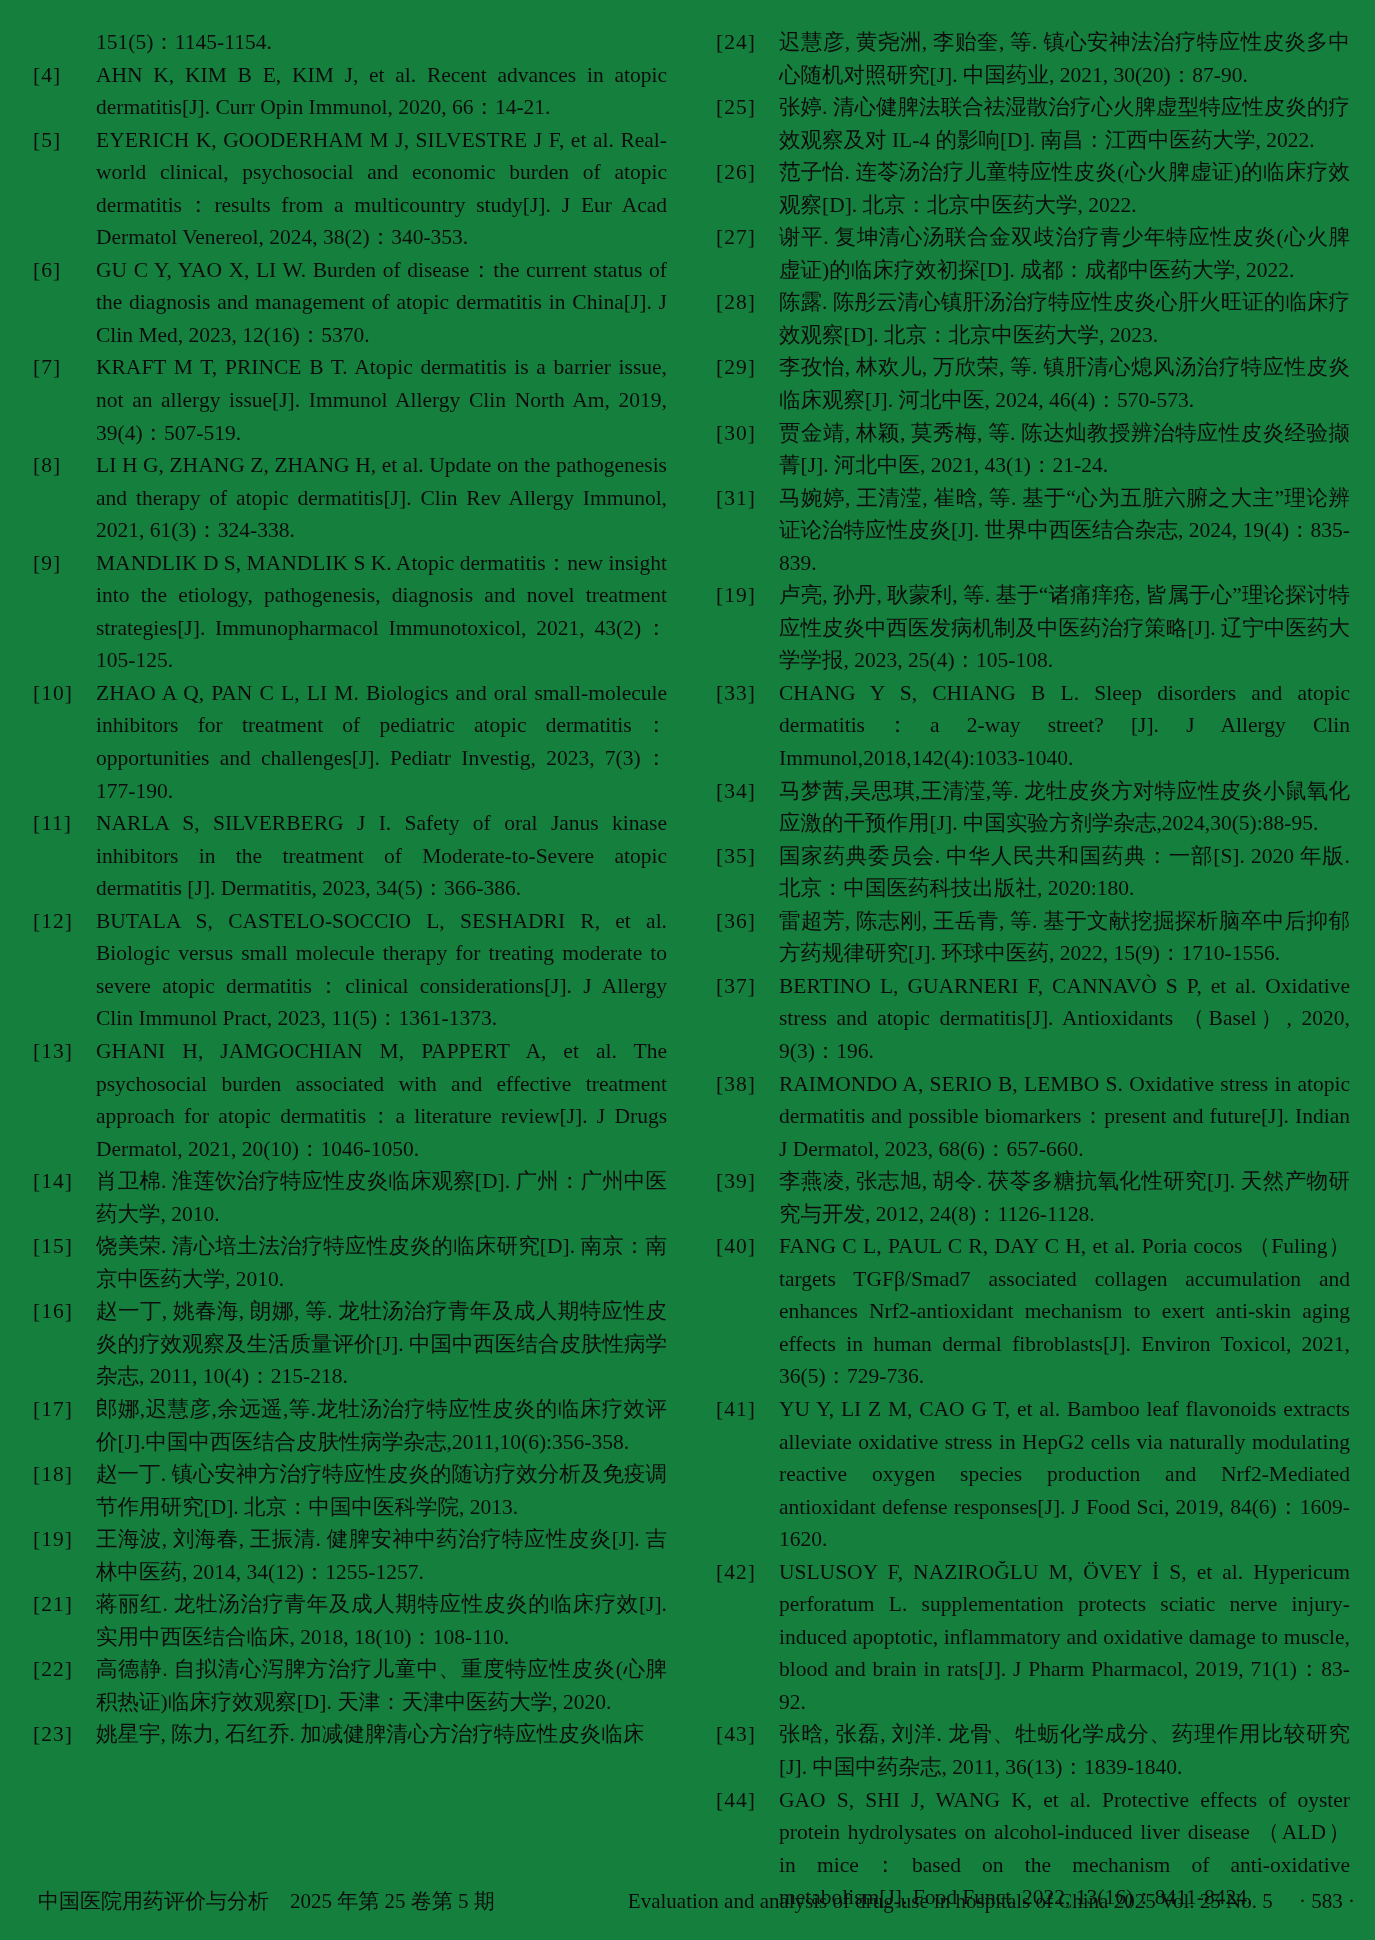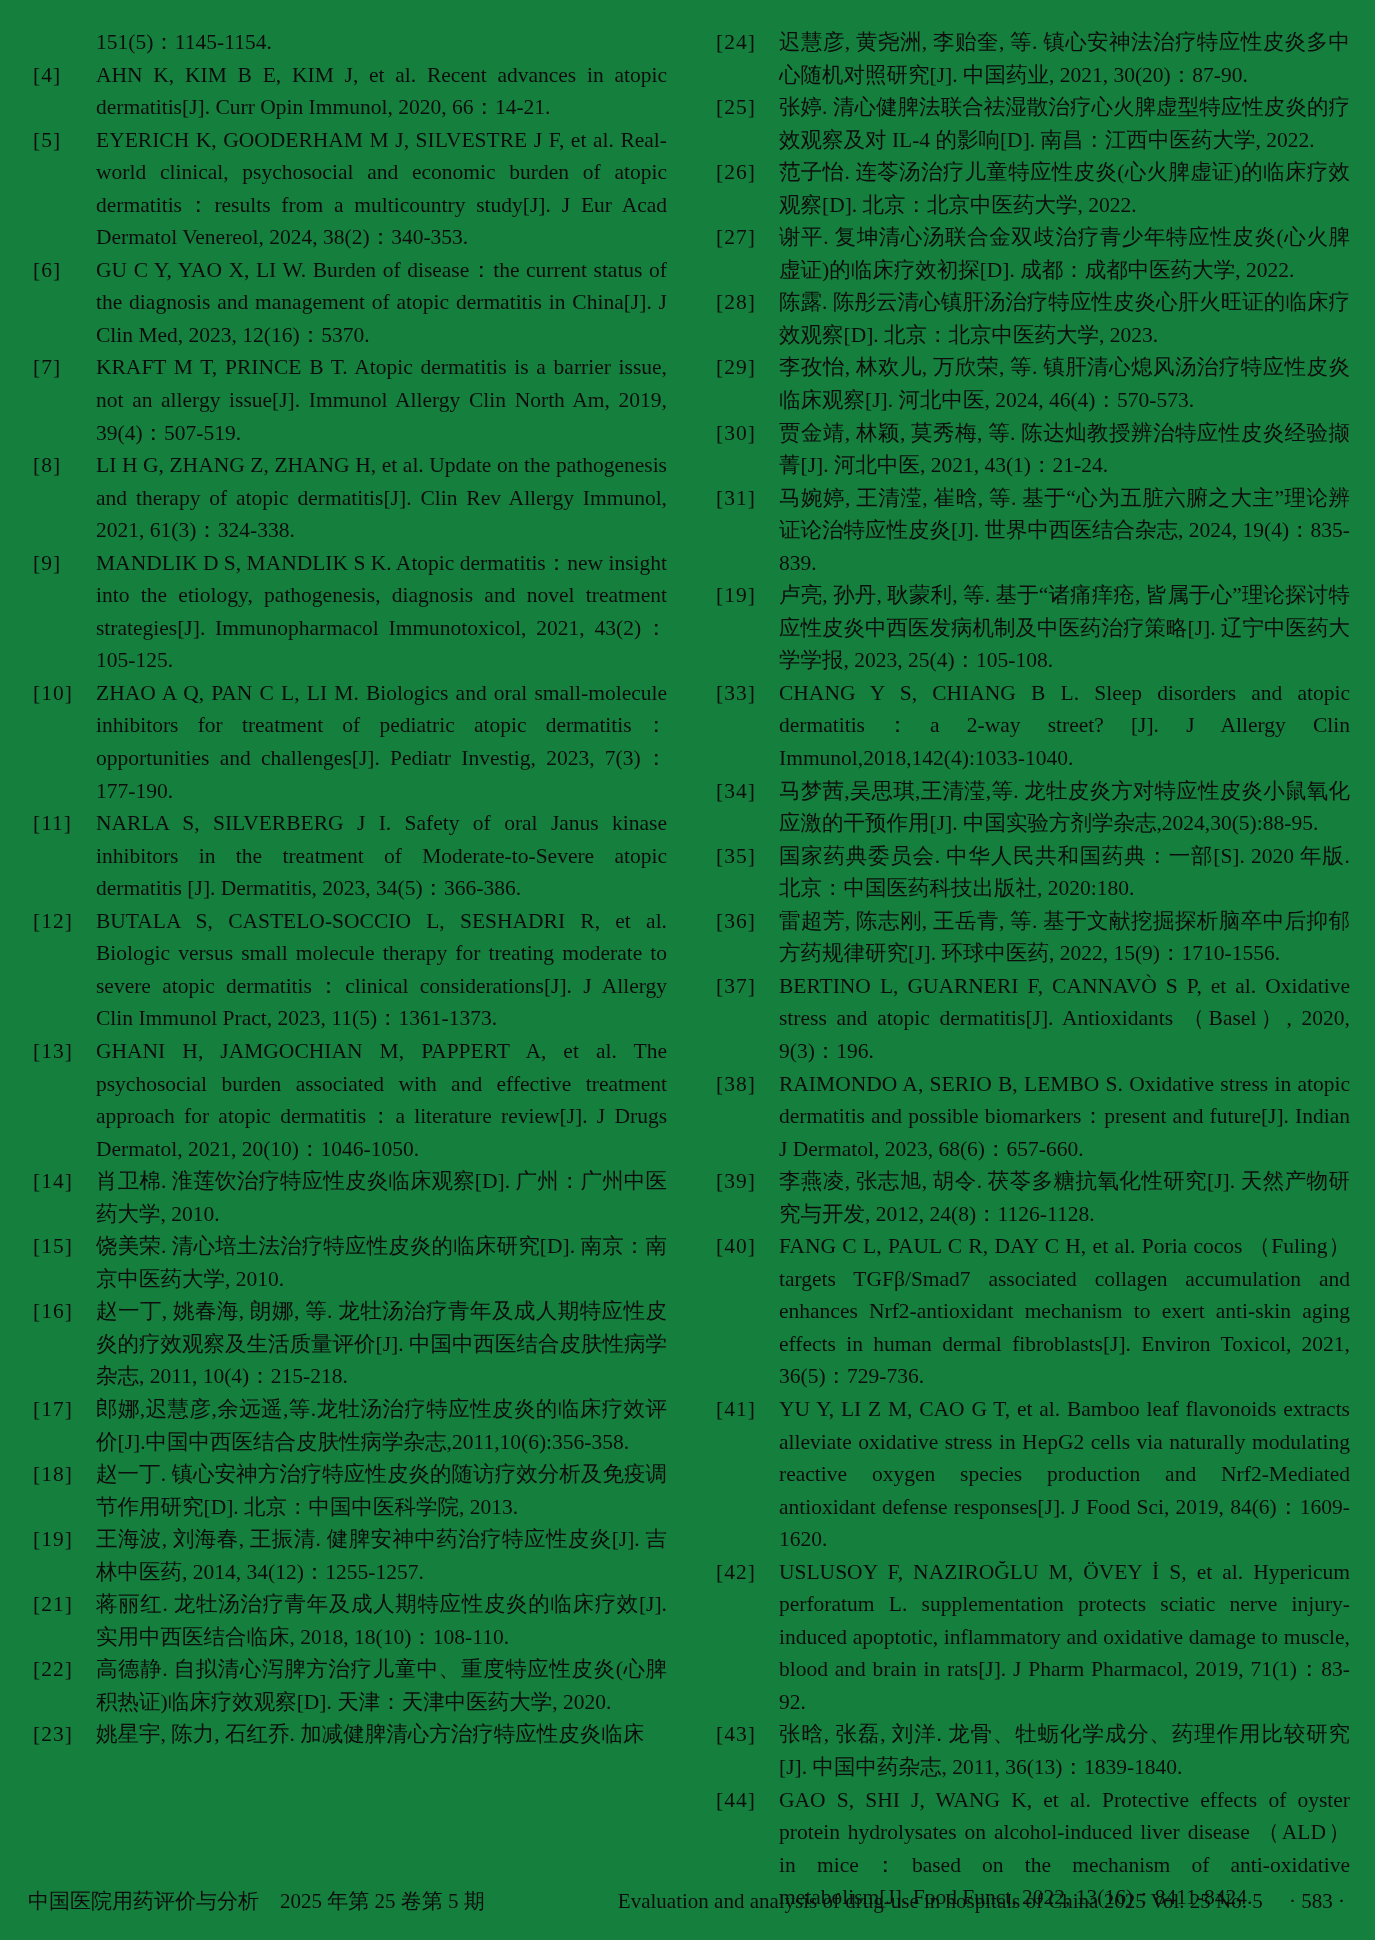--- a/index.html
+++ b/index.html
@@ -36,21 +36,21 @@
     flex:1 1 auto;
     text-align:justify;
     text-justify:inter-ideograph;
   }
   .ref-cont{
     margin-left:63px;
     text-align:justify;
   }
   .footer{
     position:absolute;
-    left:28px;top:1886px;
+    left:38px;top:1886px;
     width:1317px;
     display:flex;
     justify-content:space-between;
     font-size:21px;
     line-height:30px;
     white-space:nowrap;
   }
 </style>
 </head>
 <body>

